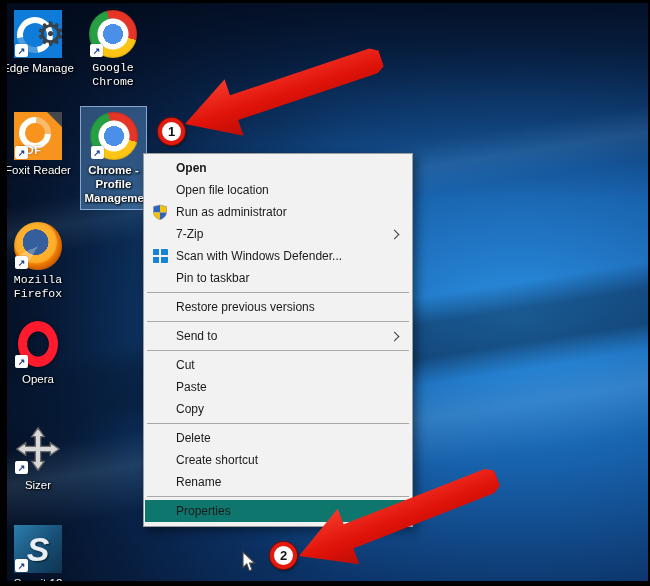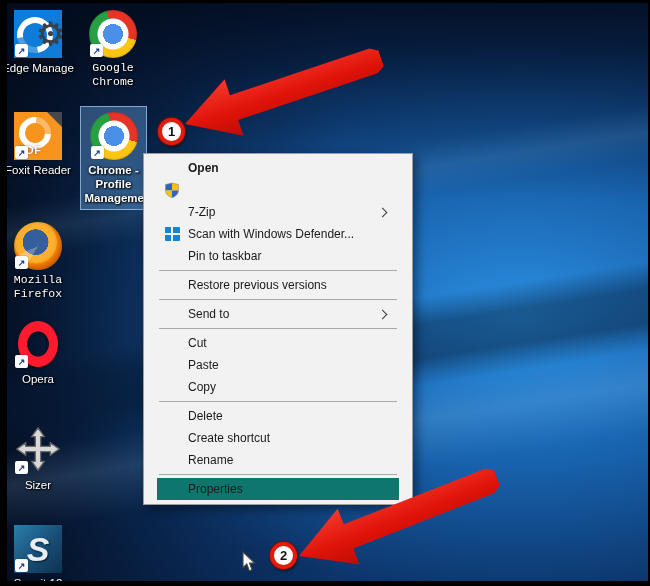--- a/index.html
+++ b/index.html
@@ -64,21 +64,21 @@
      background:radial-gradient(ellipse at center, rgba(0,0,0,0) 0 37%, #ff1b2d 40% 100%);
      filter:drop-shadow(0 1px 2px rgba(0,0,0,.5));}
   
   .ic-snagit{background:linear-gradient(135deg,#2c7fae 0%,#174e75 55%,#0f3350 100%);
      display:flex;align-items:center;justify-content:center;}
   .snagit-s{font-size:34px;font-weight:bold;color:#e9eef2;font-style:italic;line-height:48px;
      text-shadow:1px 1px 2px rgba(0,0,0,.6);}
   
   .menu{position:absolute;left:143px;top:153px;width:270px;box-sizing:border-box;
     background:#f2f2f2;border:1px solid #9d9d9d;box-shadow:4px 4px 10px rgba(0,0,0,0.45);
-    padding:3px 13px 4px;z-index:10;}
+    padding:3px 1px 4px;z-index:10;}
   .mi{position:relative;height:22px;line-height:22px;padding-left:31px;font-size:12px;color:#1a1a1a;
       white-space:nowrap;}
   .mi.bold{font-weight:bold;}
   .mi.hl{background:#0f766e;}
   .mi .ico{position:absolute;left:7px;top:3px;width:16px;height:16px;}
   .chev{position:absolute;right:13px;top:8px;width:6px;height:6px;
       border-top:1px solid #3a3a3a;border-right:1px solid #3a3a3a;transform:rotate(45deg);}
   .sep{height:1px;background:#a9a9a9;margin:3px 2px;}
   .def{position:absolute;left:8px;top:4px;width:15px;height:14px;border-radius:1px;
      background:
@@ -171,34 +171,38 @@
       <div class="sc">↗</div>
     </div>
     <div class="lbl">Snagit 12</div>
   </div>
 
   <div class="menu">
     <div class="mi bold">
       <span>Open</span>
     </div>
     <div class="mi">
+      <span>Open file location</span>
+    </div>
+    <div class="mi">
       <svg class="ico" viewBox="0 0 16 16">
         <defs>
             <clipPath id="shld">
               <path d="M8 1 L14.5 2.5 V8 C14.5 12 11.5 14.6 8 15.6 C4.5 14.6 1.5 12 1.5 8 V2.5 Z"></path>
             </clipPath>
           </defs>
         <g clip-path="url(#shld)">
           <rect x="0" y="0" width="8" height="8.5" fill="#2e63c4"></rect>
           <rect x="8" y="0" width="8" height="8.5" fill="#f5c400"></rect>
           <rect x="0" y="8.5" width="8" height="8" fill="#f5c400"></rect>
           <rect x="8" y="8.5" width="8" height="8" fill="#2e63c4"></rect>
         </g>
         <path d="M8 1 L14.5 2.5 V8 C14.5 12 11.5 14.6 8 15.6 C4.5 14.6 1.5 12 1.5 8 V2.5 Z" fill="none" stroke="#8a8a8a" stroke-width="0.6"></path>
       </svg>
+      <span>Run as administrator</span>
     </div>
     <div class="mi">
       <span>7-Zip</span>
       <span class="chev"></span>
     </div>
     <div class="mi">
       <span class="def"></span>
       <span>Scan with Windows Defender...</span>
     </div>
     <div class="mi">

